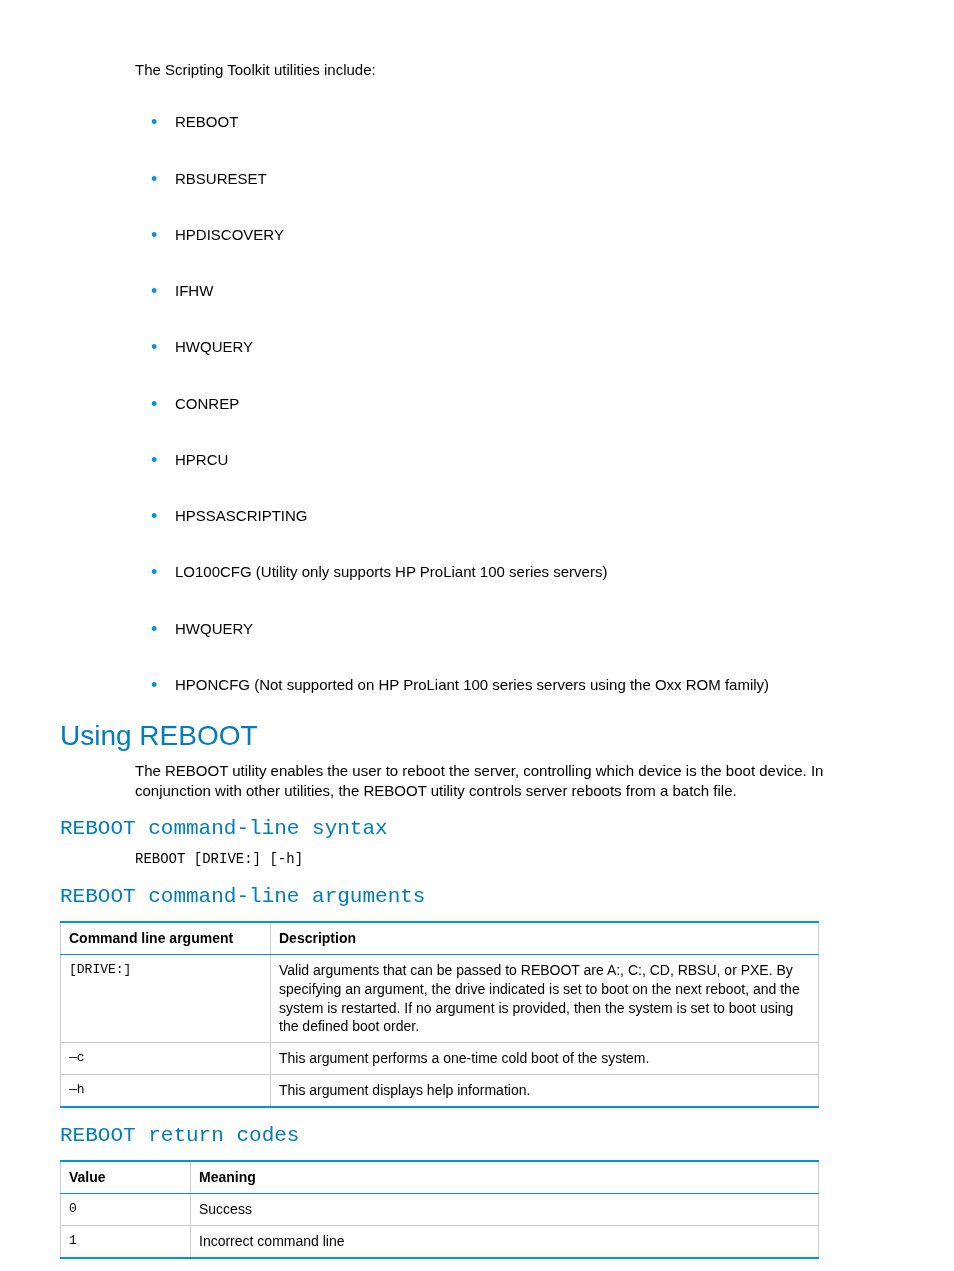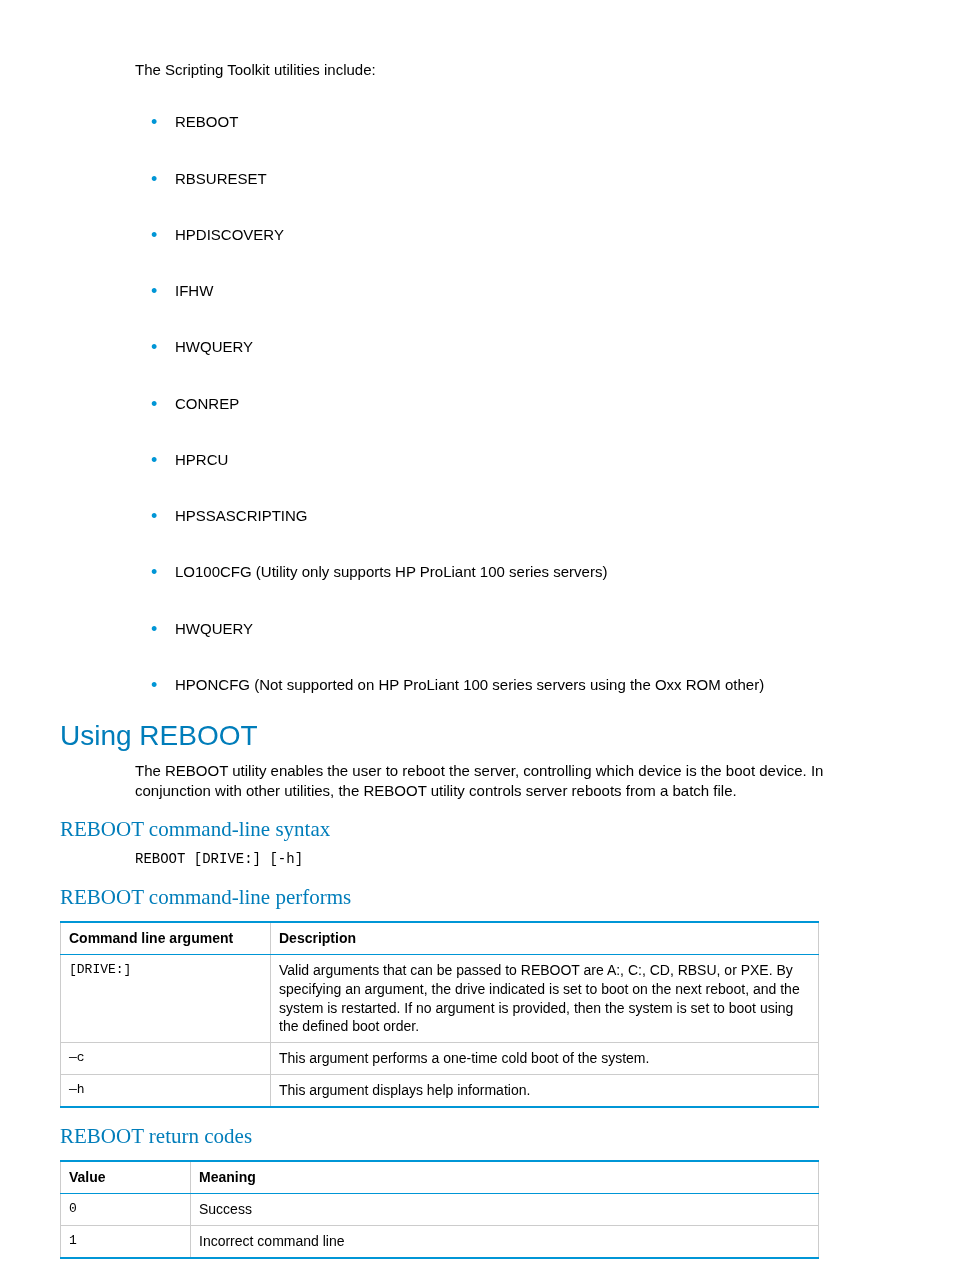--- a/index.html
+++ b/index.html
@@ -34,21 +34,21 @@
     top: 5px;
   }
   h1.section {
     font-family: Arial, Helvetica, sans-serif;
     font-weight: 300;
     font-size: 28px;
     color: #007dba;
     margin: 14px 0 6px 0;
   }
   h2.subsection {
-    font-family: Liberation Serif, serif;
+    font-family: Liberation Mono, monospace;
     font-weight: 300;
     font-size: 21px;
     color: #007dba;
     margin: 14px 0 6px 0;
   }
   .para { margin-left: 75px; margin-bottom: 6px; }
   .code {
     font-family: "Courier New", monospace;
     font-size: 14px;
     margin-left: 75px;
@@ -94,30 +94,30 @@
     <li>REBOOT</li>
     <li>RBSURESET</li>
     <li>HPDISCOVERY</li>
     <li>IFHW</li>
     <li>HWQUERY</li>
     <li>CONREP</li>
     <li>HPRCU</li>
     <li>HPSSASCRIPTING</li>
     <li>LO100CFG (Utility only supports HP ProLiant 100 series servers)</li>
     <li>HWQUERY</li>
-    <li>HPONCFG (Not supported on HP ProLiant 100 series servers using the Oxx ROM other)</li>
+    <li>HPONCFG (Not supported on HP ProLiant 100 series servers using the Oxx ROM family)</li>
   </ul>
 
 <h1 class="section">Using REBOOT</h1>
 <div class="para">The REBOOT utility enables the user to reboot the server, controlling which device is the boot device. In conjunction with other utilities, the REBOOT utility controls server reboots from a batch file.</div>
 
 <h2 class="subsection">REBOOT command-line syntax</h2>
 <div class="code">REBOOT [DRIVE:] [-h]</div>
 
-<h2 class="subsection">REBOOT command-line performs</h2>
+<h2 class="subsection">REBOOT command-line arguments</h2>
 <table class="args">
   <thead>
     <tr>
       <th>Command line argument</th>
       <th>Description</th>
     </tr>
   </thead>
   <tbody>
       <tr>
         <td class="mono">[DRIVE:]</td>

